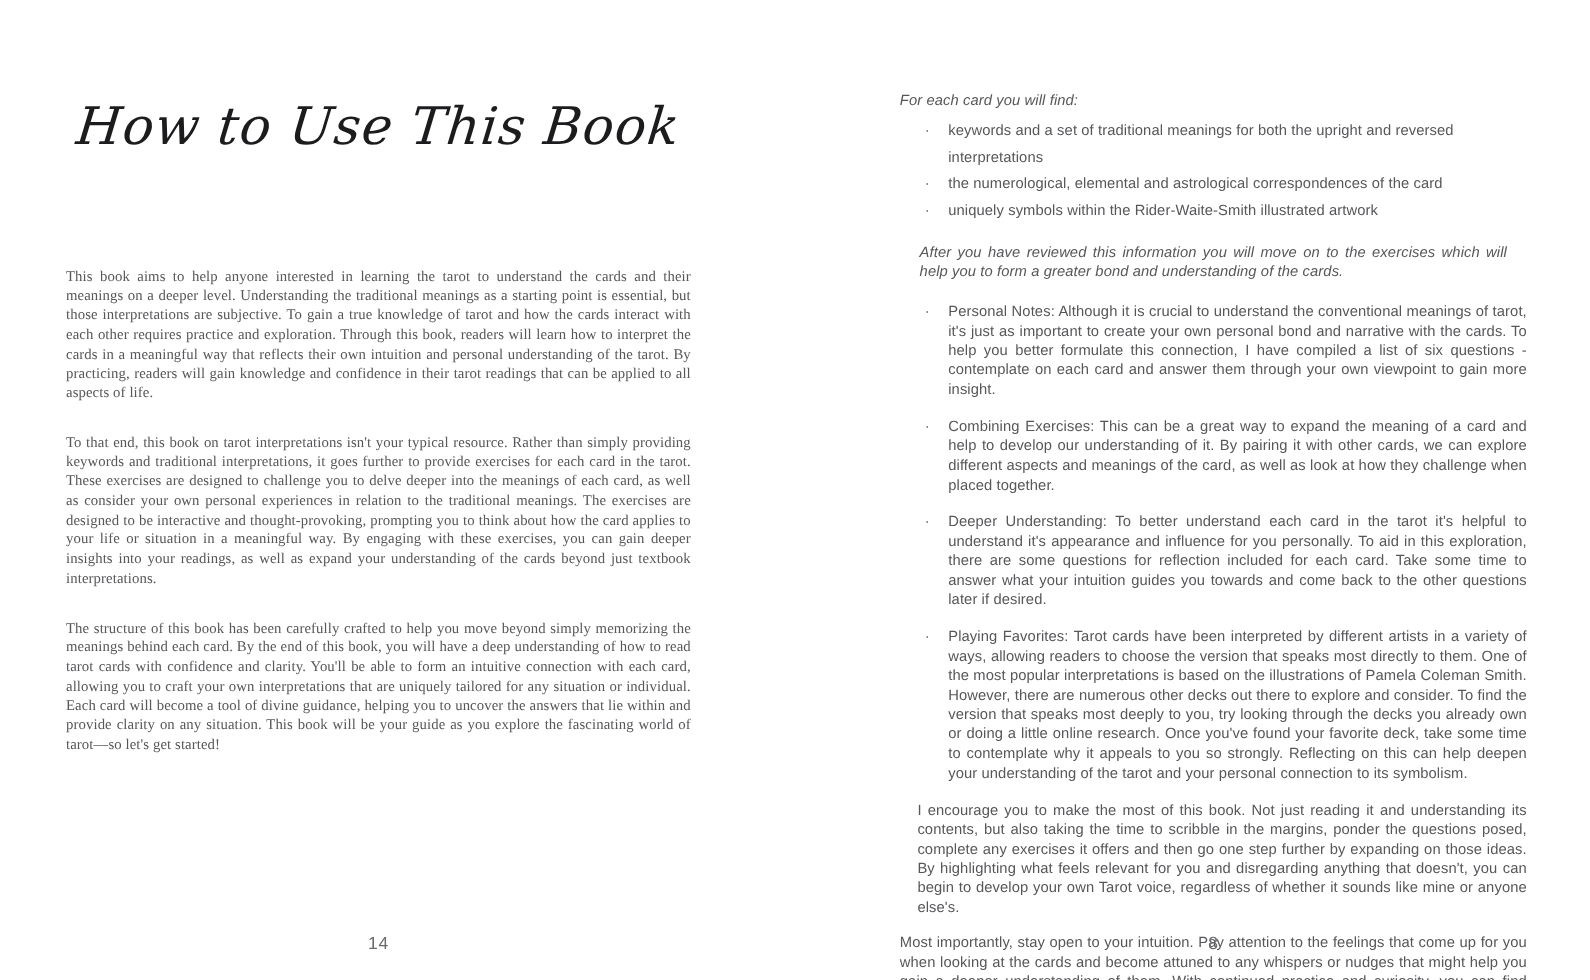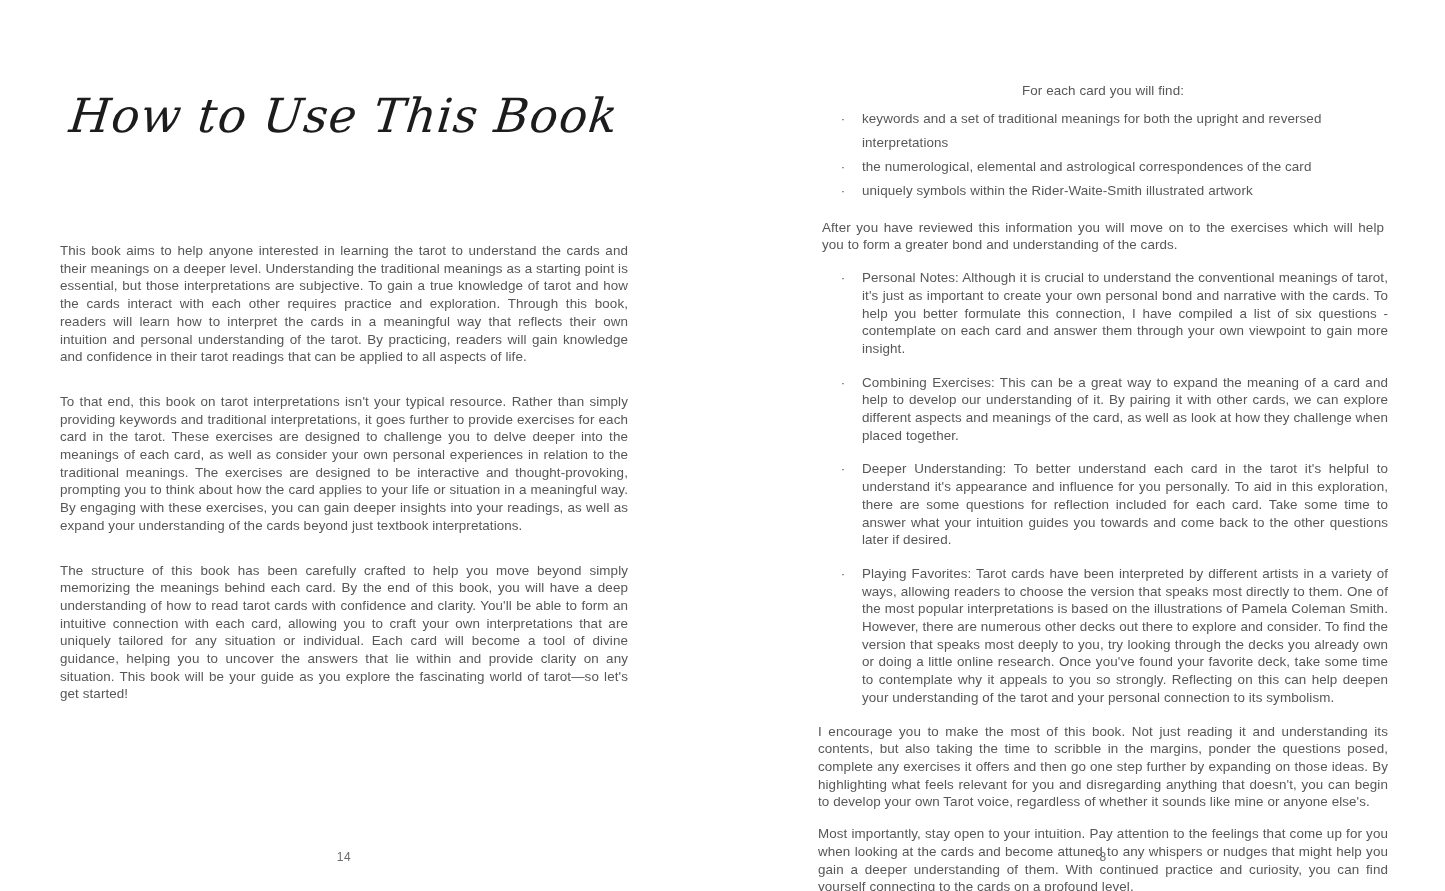--- a/index.html
+++ b/index.html
@@ -47,38 +47,40 @@
     width: 568px;
   }
   .body-text {
     font-size: 13.4px;
     line-height: 17.7px;
     text-align: justify;
     letter-spacing: 0.1px;
   }
   .left-paragraphs p {
     margin: 0 0 27px 0;
+    font-family: Liberation Serif, serif;
   }
   
   .col-right {
     position: absolute;
     left: 818px;
     top: 0;
     width: 570px;
     height: 891px;
   }
   .right-flow {
     position: absolute;
     top: 82px;
     left: 0;
     width: 570px;
   }
   .intro-heading {
     margin: 0 0 7px 0;
-    text-align: center;
+    text-align: left;
+    font-style: italic;
   }
   .find-list {
     margin: 0 0 16px 0;
   }
   .find-item {
     position: relative;
     padding-left: 44px;
     line-height: 24px;
     text-align: left;
   }
@@ -92,35 +94,36 @@
   }
   .bullet-marker {
     position: absolute;
     left: 20px;
     top: 0;
     width: 10px;
     text-align: center;
     color: #57575a;
   }
   .after-text {
-    margin: 4px;
+    margin: 18px;
+    font-style: italic;
   }
   .closing-1 {
-    margin: 15px 0 0 0;
+    margin: 15px 0 0 16px;
   }
   .closing-2 {
     margin: 14px 0 0 0;
   }
   
   .page-number {
     position: absolute;
     top: 850px;
     width: 100%;
     text-align: center;
-    font-size: 12px;
+    font-size: 16px;
     color: #6b6b6e;
     letter-spacing: 0.5px;
   }
 </style>
 </head>
 <body>
 
 <div class="spread">
 
   <div class="col-left">

